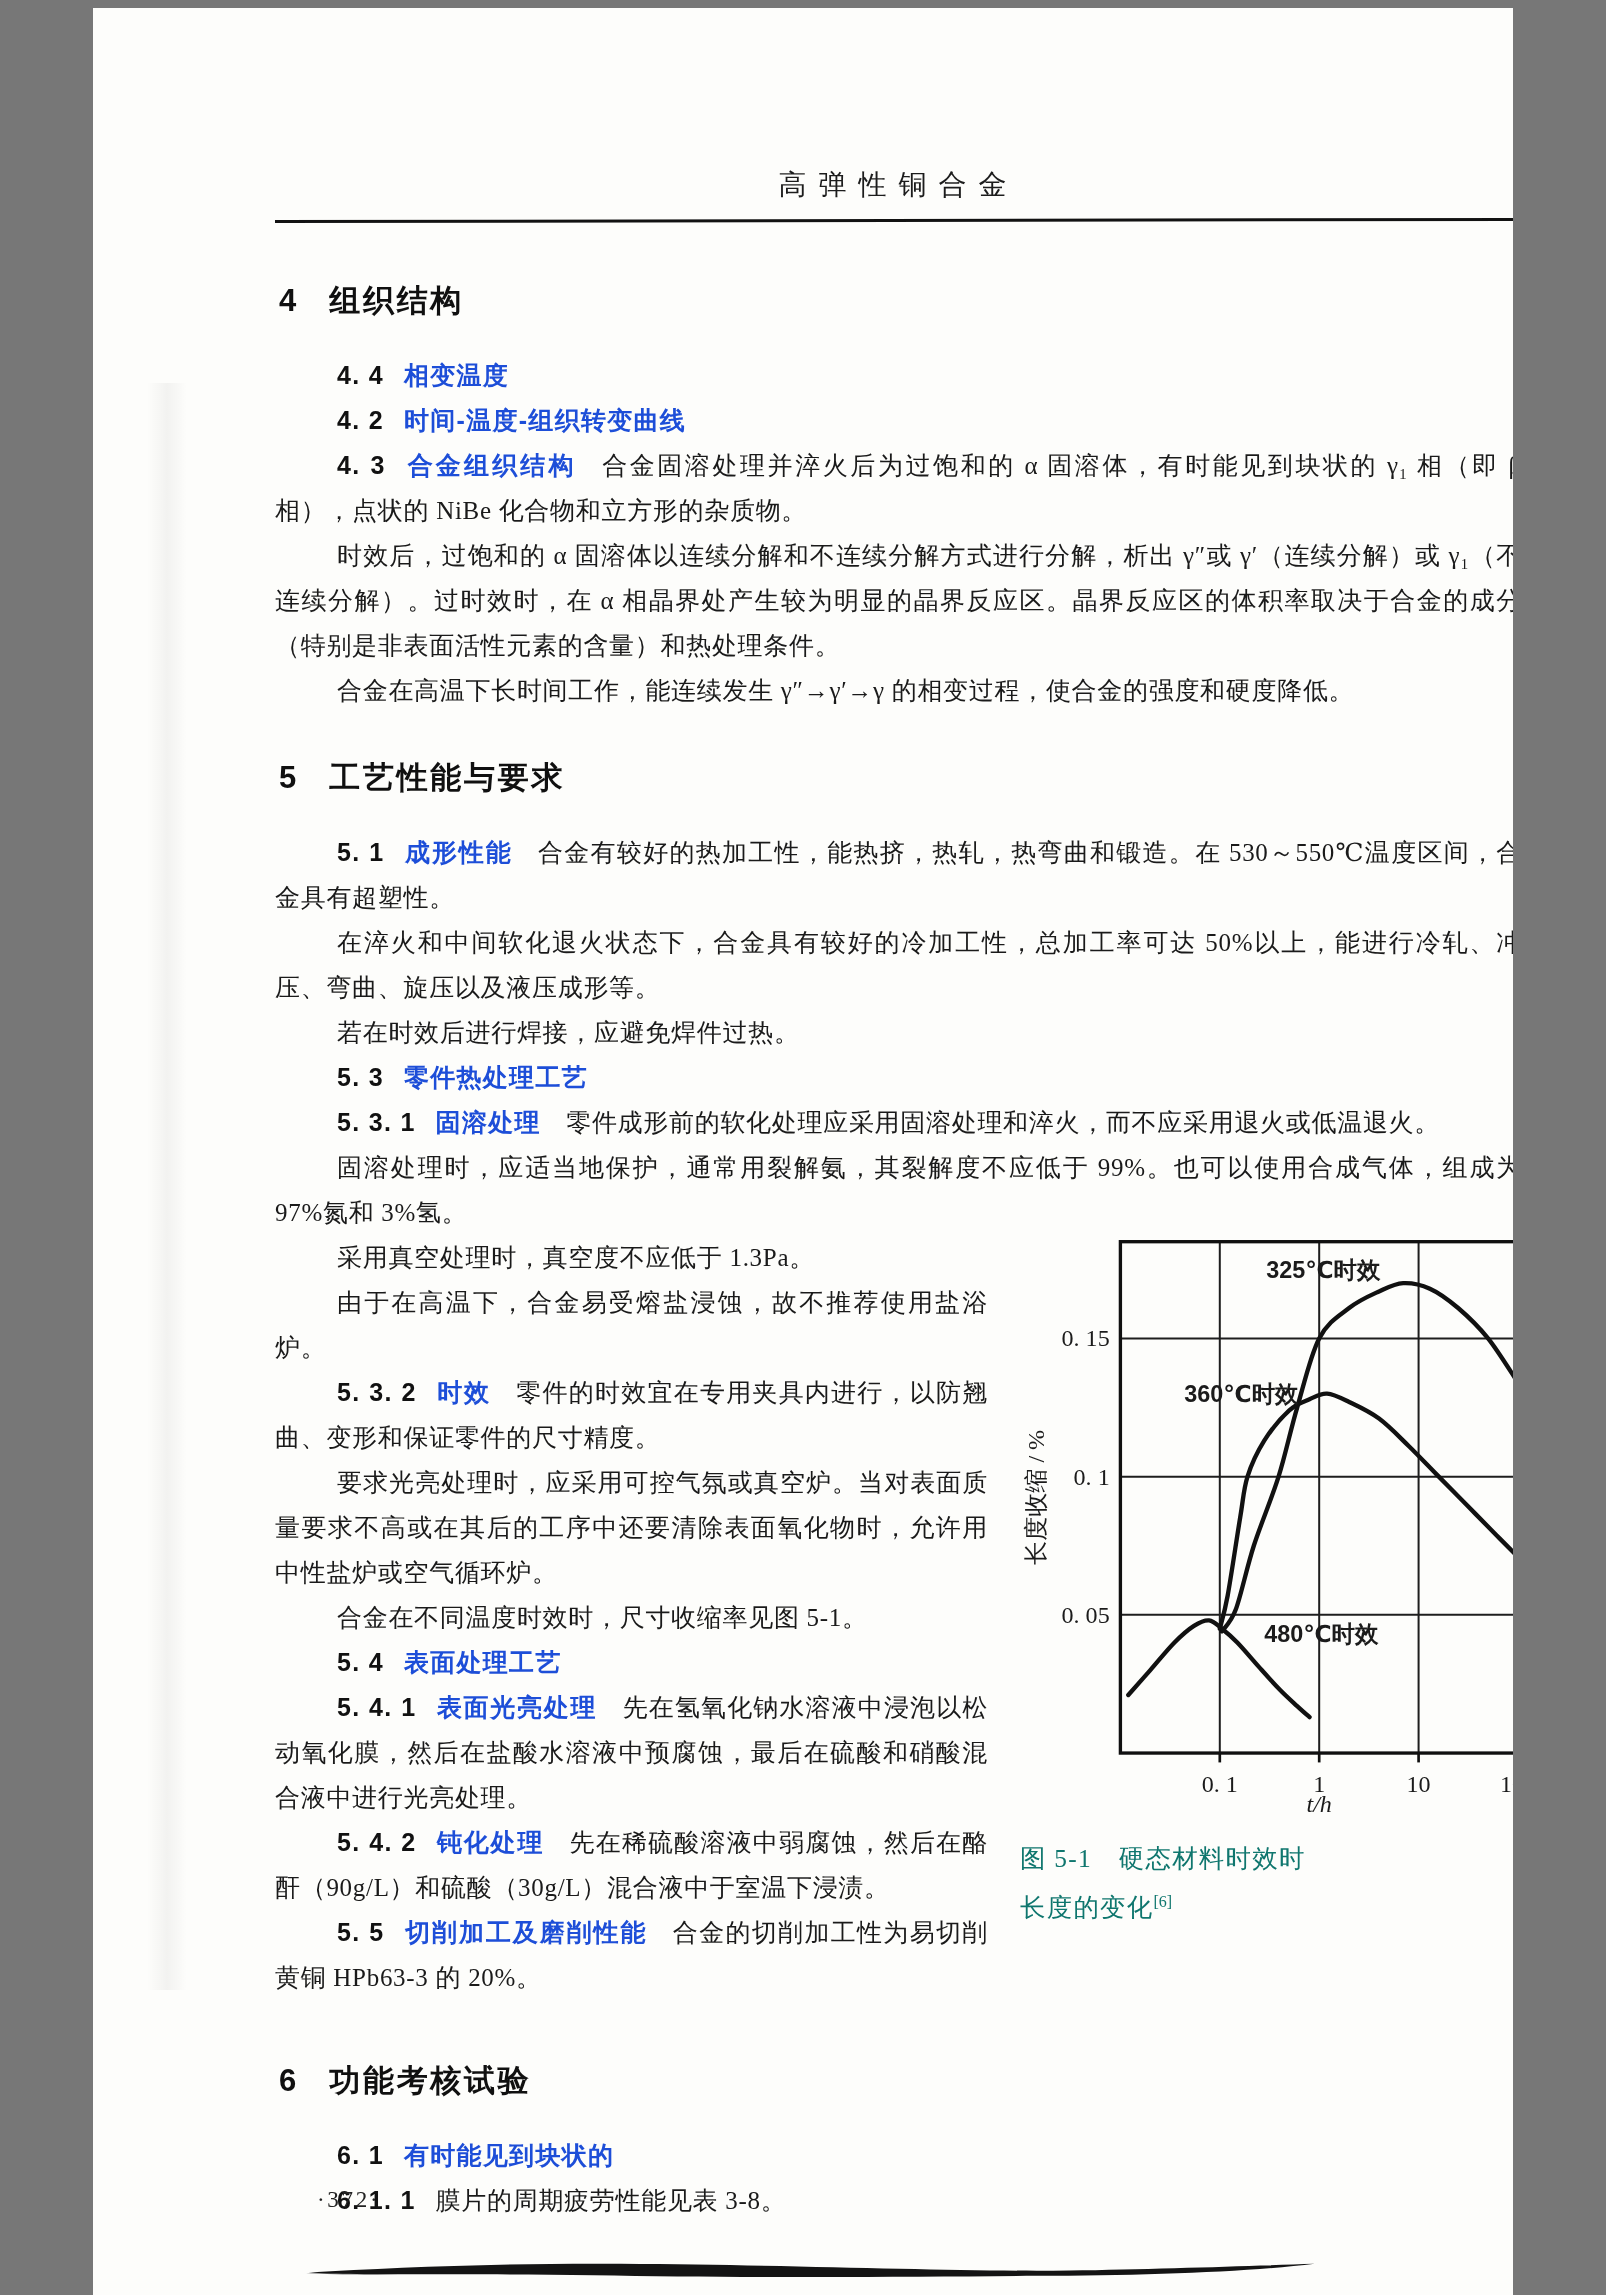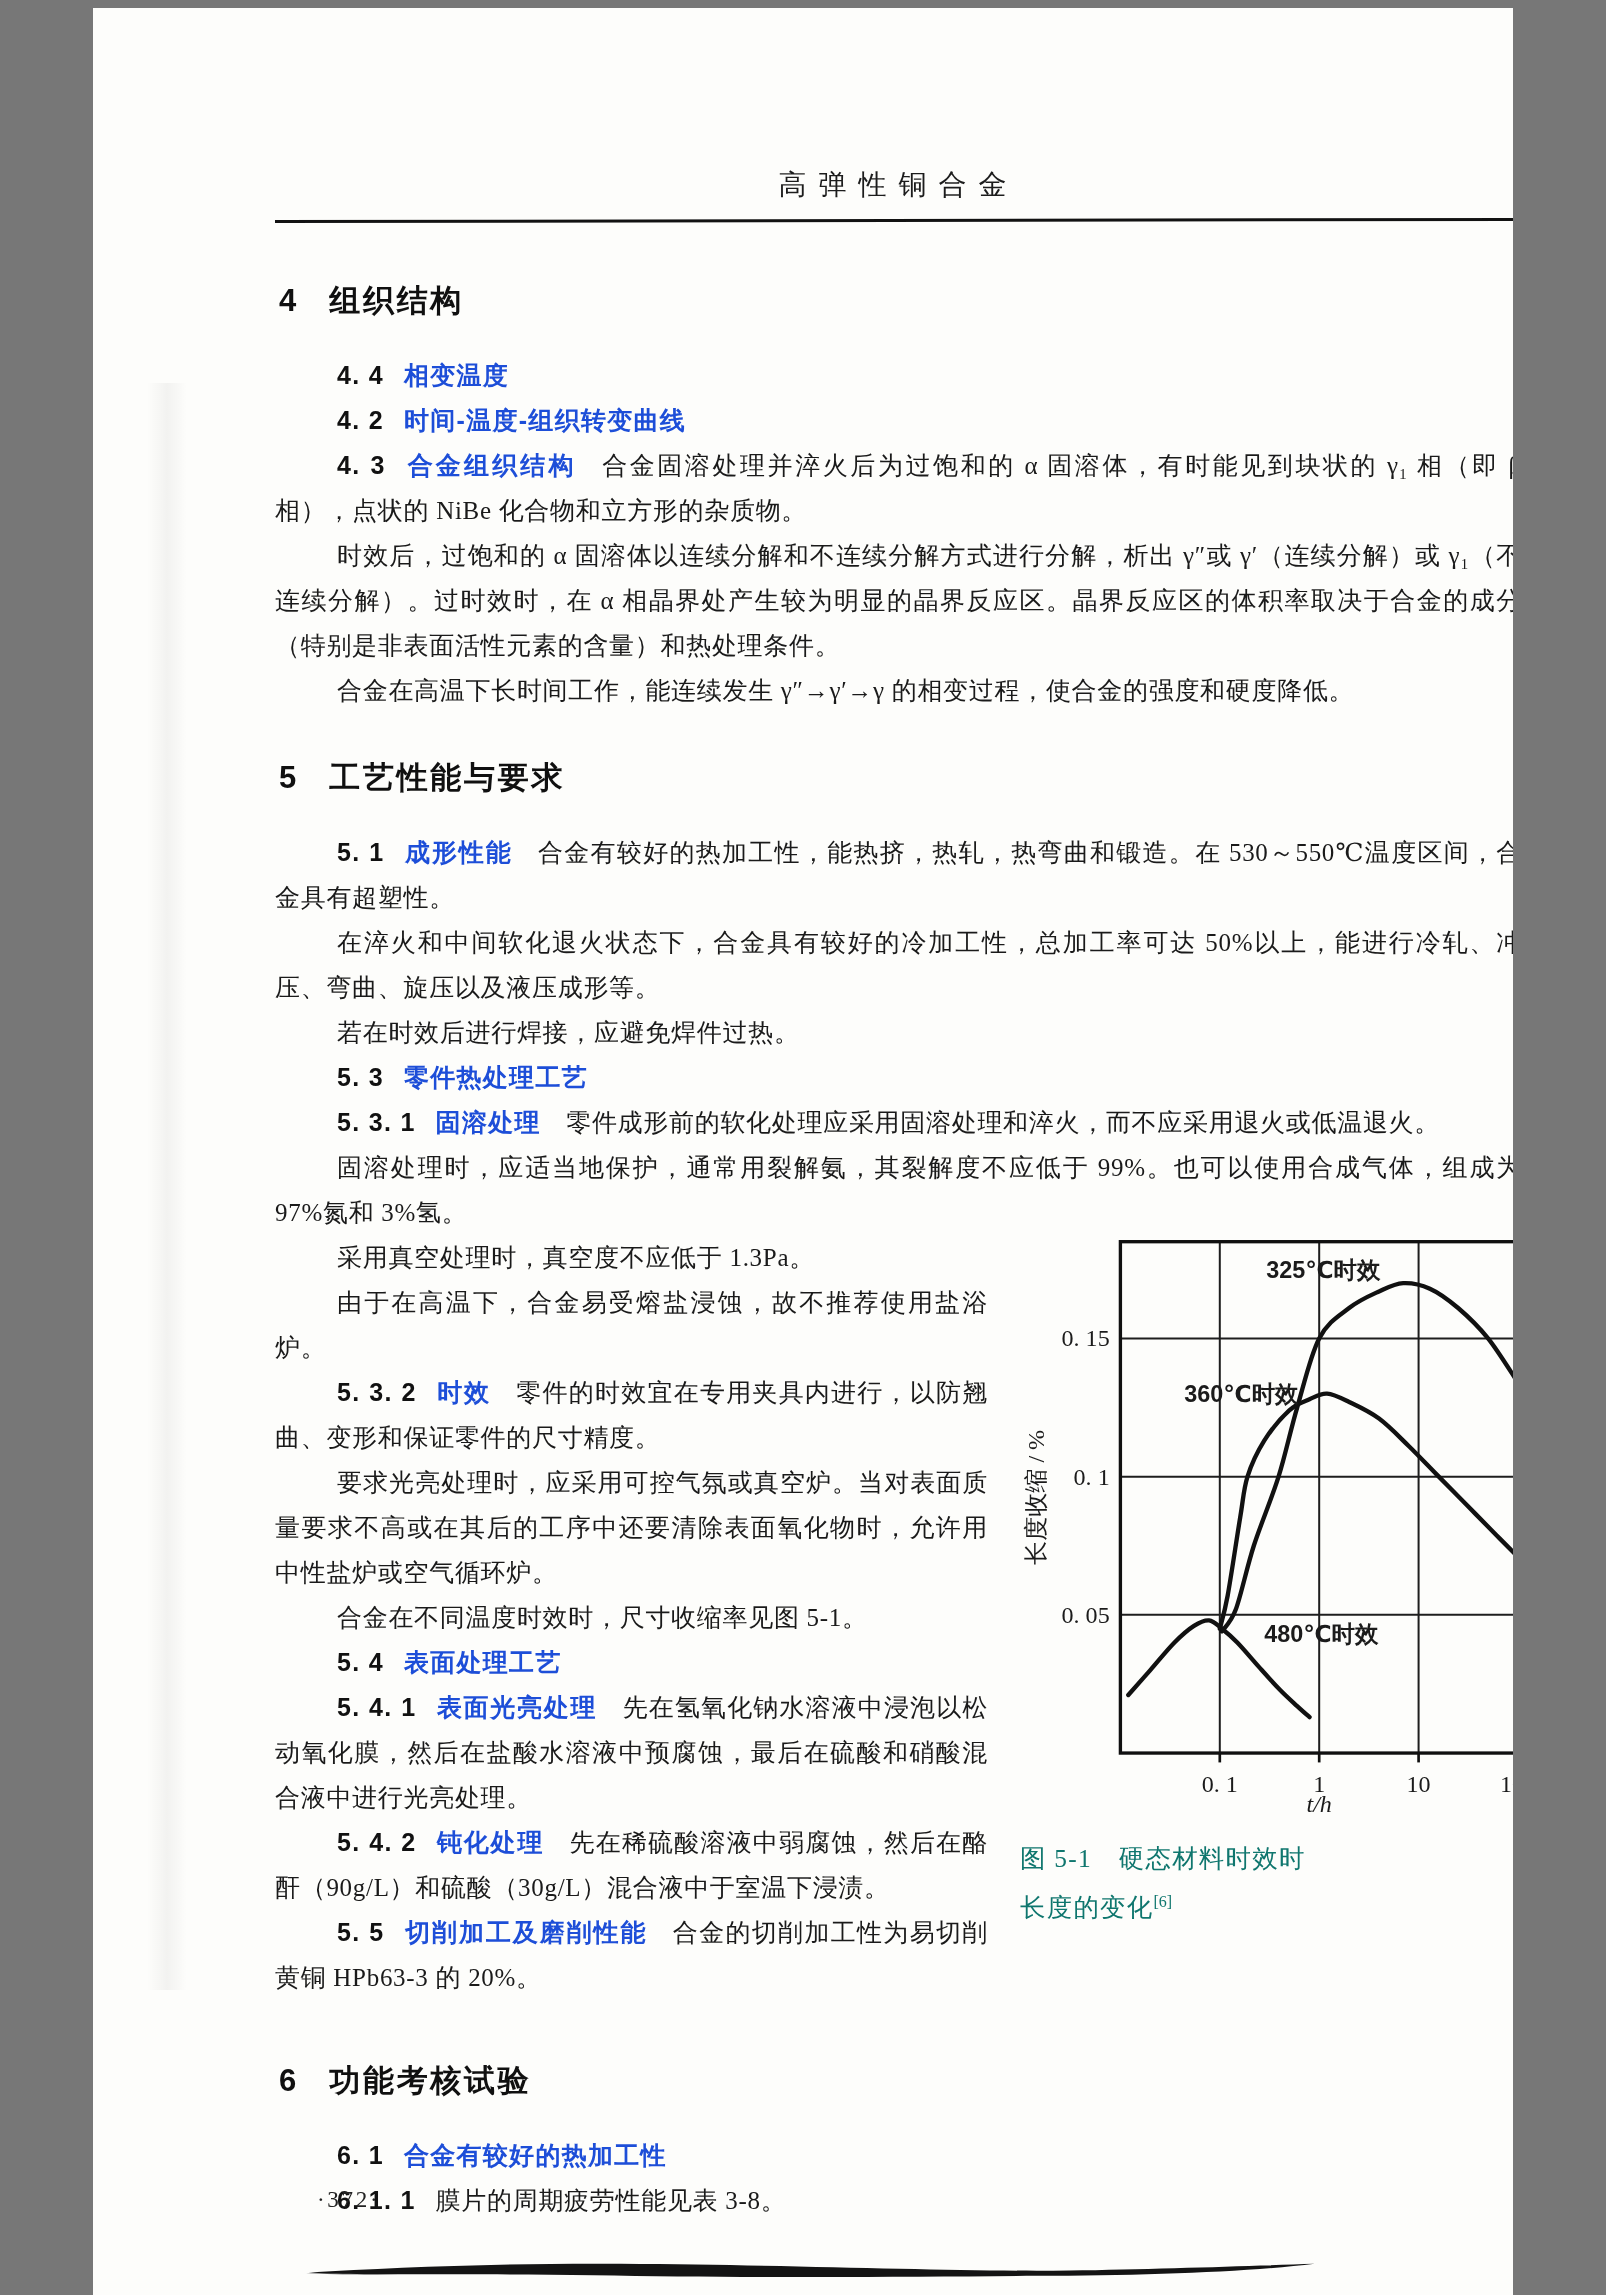--- a/index.html
+++ b/index.html
@@ -130,21 +130,21 @@
       <p class="para"><b class="rnum">5. 3. 2</b><b class="rtitle">时效</b><span>零件的时效宜在专用夹具内进行，以防翘曲、变形和保证零件的尺寸精度。</span></p>
       <p class="para"><span>要求光亮处理时，应采用可控气氛或真空炉。当对表面质量要求不高或在其后的工序中还要清除表面氧化物时，允许用中性盐炉或空气循环炉。</span></p>
       <p class="para"><span>合金在不同温度时效时，尺寸收缩率见图 5-1。</span></p>
       <p class="para"><b class="rnum">5. 4</b><b class="rtitle">表面处理工艺</b></p>
       <p class="para"><b class="rnum">5. 4. 1</b><b class="rtitle">表面光亮处理</b><span>先在氢氧化钠水溶液中浸泡以松动氧化膜，然后在盐酸水溶液中预腐蚀，最后在硫酸和硝酸混合液中进行光亮处理。</span></p>
       <p class="para"><b class="rnum">5. 4. 2</b><b class="rtitle">钝化处理</b><span>先在稀硫酸溶液中弱腐蚀，然后在酪酐（90g/L）和硫酸（30g/L）混合液中于室温下浸渍。</span></p>
       <p class="para"><b class="rnum">5. 5</b><b class="rtitle">切削加工及磨削性能</b><span>合金的切削加工性为易切削黄铜 HPb63-3 的 20%。</span></p>
 
       <h2 class="h1 clear"><span class="hnum">6</span><span>功能考核试验</span></h2>
 
-      <p class="para"><b class="rnum">6. 1</b><b class="rtitle">合金有较好的热加工性</b></p>
+      <p class="para"><b class="rnum">6. 1</b><b class="rtitle">有时能见到块状的</b></p>
       <p class="para"><b class="rnum">6. 1. 1</b><span>膜片的周期疲劳性能见表 3-8。</span></p>
     </main>
   </div>
 
   <div class="pageno">·372·</div>
 
   <svg class="smudge" viewBox="0 0 1520 46" xmlns="http://www.w3.org/2000/svg">
     <path fill="#141414" d="M4,26 C130,19 280,12 470,13 C760,15 960,25 1140,23 C1270,21 1410,16 1506,13 C1410,25 1250,31 1090,31 C880,33 640,34 430,30 C240,27 80,31 4,26 Z"></path>
     <path fill="#141414" opacity="0.55" d="M0,27 C60,24 150,23 210,25 C150,30 60,30 0,27 Z"></path>
   </svg>

